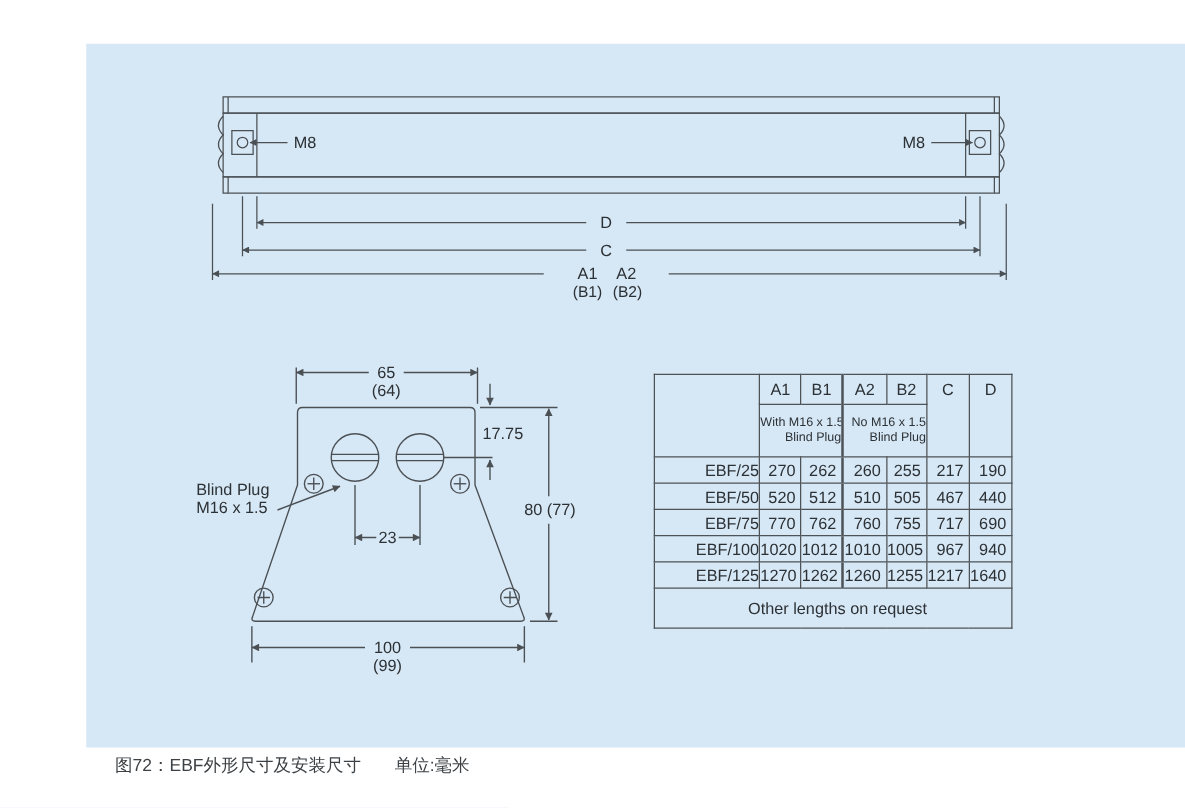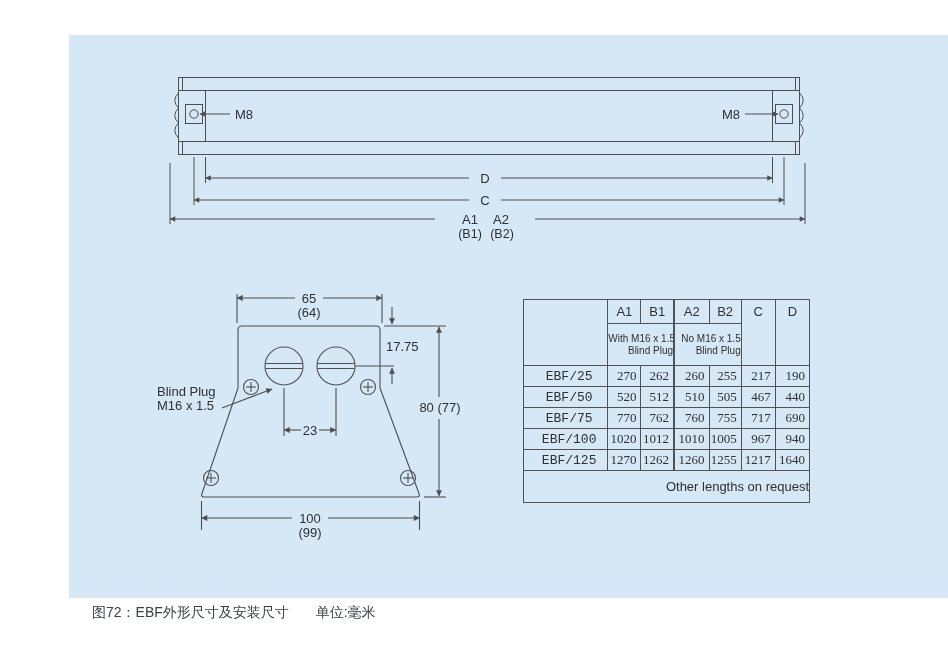--- a/index.html
+++ b/index.html
@@ -9,25 +9,25 @@
   .drawing-svg { position:absolute; left:0; top:0; width:808px; height:563px; }
   svg text { font-family:"Liberation Sans", sans-serif; font-size:13px; fill:#2c3135; }
   svg text.small { font-size:12.5px; }
 
   .dim-table { position:absolute; left:454px; top:264px; width:287px;
                border-collapse:collapse; table-layout:fixed; color:#2c3135; }
   .dim-table td, .dim-table th { border:1px solid #4d5357; font-weight:normal;
                font-size:13px; overflow:hidden; white-space:nowrap; }
   .dim-table th { text-align:center; height:24px; }
   .dim-table td.sub { font-size:10px; line-height:1.2; text-align:right; height:42px; vertical-align:middle; }
-  .dim-table td.model { text-align:center; padding-left:7px; height:21px;font-family:Liberation Mono, monospace; }
-  .dim-table td.num { text-align:right; padding-right:4px; height:21px;font-family:Liberation Serif, serif; }
+  .dim-table td.model { text-align:right; padding-left:7px; height:21px; }
+  .dim-table td.num { text-align:right; padding-right:4px; height:21px; }
   .dim-table .grp { border-left-width:2px; }
   .dim-table th.tall { vertical-align:top; padding-top:4px; }
-  .dim-table td.footer { height:32px; text-align:right; padding-left:7px; font-size:13px; }
+  .dim-table td.footer { height:32px; text-align:center; padding-left:7px; font-size:13px; }
 
   .fig-caption { position:absolute; left:69px; top:508px; font-size:13px; color:#2c3135; }
   .cn-caption { position:absolute; left:92px; top:604px; font-size:14px; color:#3c4145; }
   .cn-caption .unit { margin-left:23px; }
 </style>
 </head>
 <body>
 
 <div class="page">
   <div class="panel">

